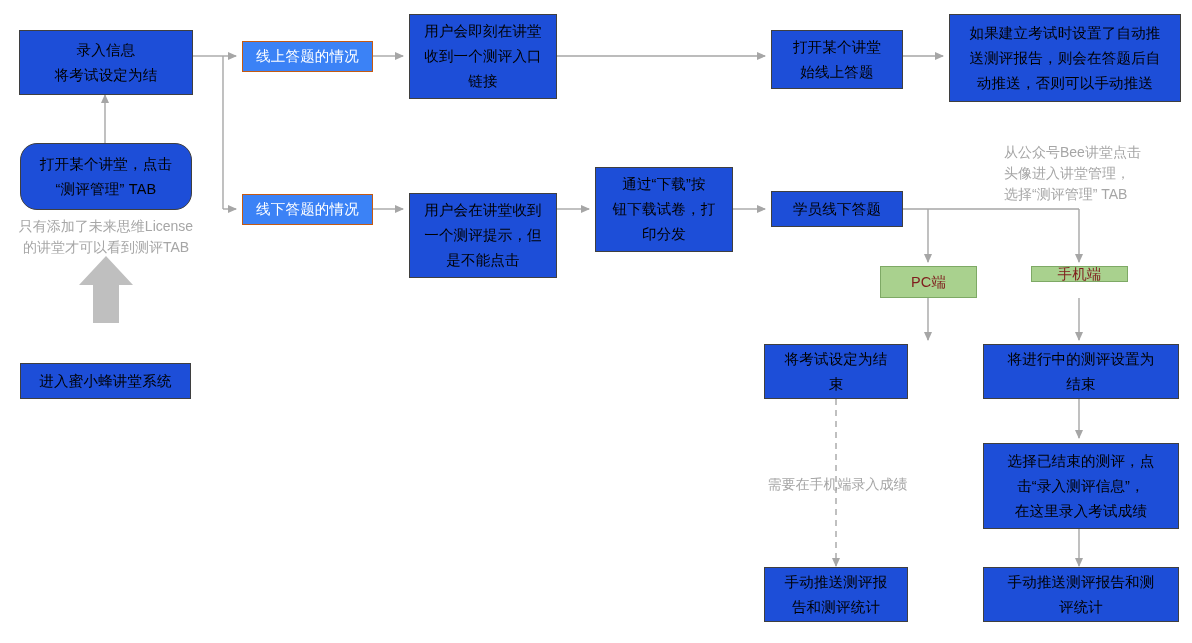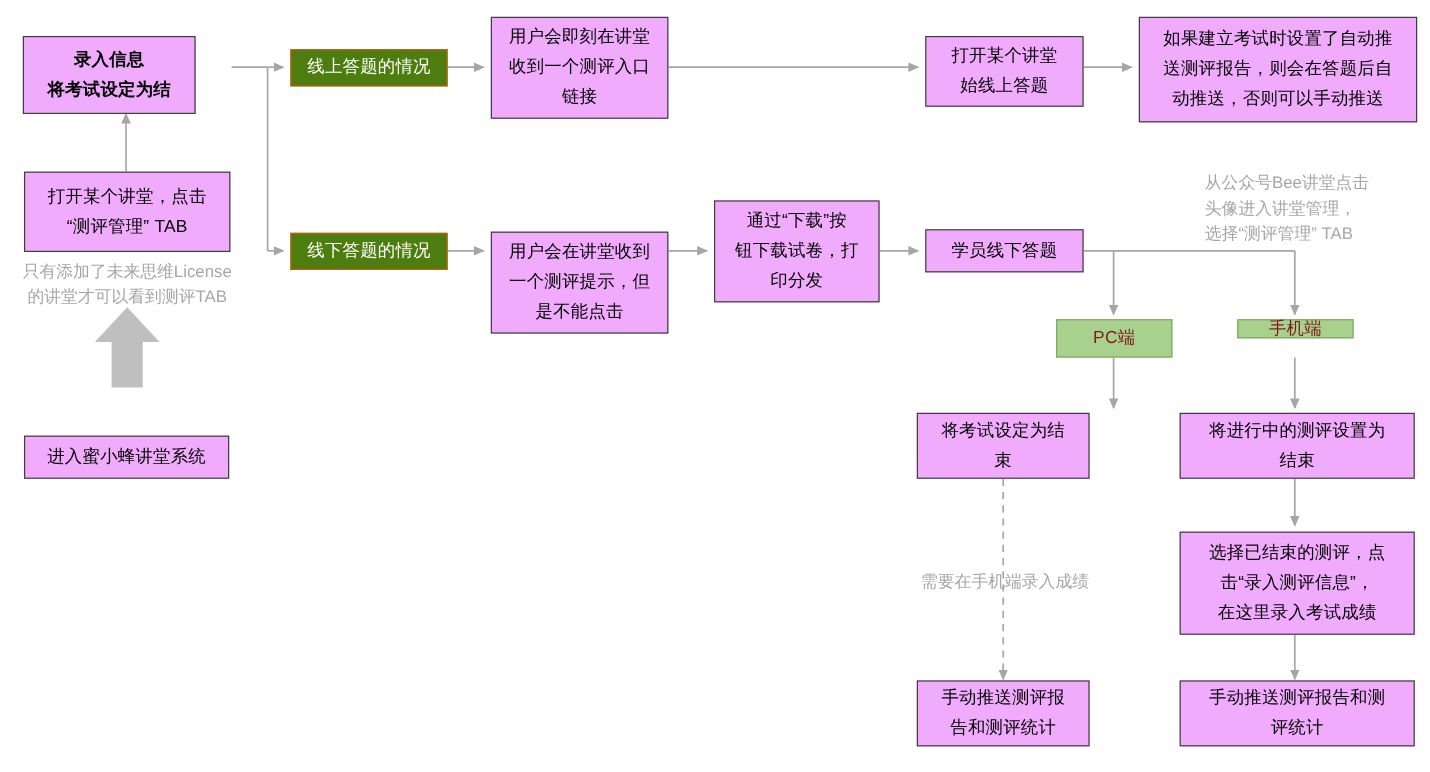--- a/index.html
+++ b/index.html
@@ -32,25 +32,25 @@
     flex-direction: column;
     align-items: center;
     justify-content: center;
     text-align: center;
     font-size: 14.5px;
     line-height: 25px;
     color: #000000;
     letter-spacing: 0.2px;
   }
   .node.plain {
-    background: #f0abfc;
+    background: #1d4ed8;
     border: 1px solid #3f3f3f;
   }
   .node.orange {
-    background: #4d7c0f;
+    background: #3b82f6;
     border: 1px solid #C55A11;
     color: #ffffff;
     font-size: 14.5px;
   }
   .node.green {
     background: #A9D18E;
     border: 1px solid #7EA965;
     color: #7f1d1d;
     font-size: 14.5px;
   }
@@ -129,26 +129,26 @@
     </g>
   </svg>
 
   <div class="node plain" style="left:20px; top:323px; width:171px; height:36px;margin-top:40px;">
     <span class="line">进入蜜小蜂讲堂系统</span>
   </div>
 
   <div class="note center" style="left:6px; top:216px; width:200px;">只有添加了未来思维License
 的讲堂才可以看到测评TAB</div>
 
-  <div class="node plain" style="left:20px; top:143px; width:172px; height:67px;">
+  <div class="node plain" style="left:20px; top:143px; width:172px; height:67px;border-radius:17px;">
     <span class="line">打开某个讲堂，点击</span>
     <span class="line">“测评管理” TAB</span>
   </div>
 
-  <div class="node plain" style="left:19px; top:30px; width:144px; height:65px;font-weight:bold;">
+  <div class="node plain" style="left:19px; top:30px; width:174px; height:65px;">
     <span class="line">录入信息</span>
     <span class="line">将考试设定为结</span>
   </div>
 
   <div class="node orange" style="left:242px; top:41px; width:131px; height:31px;">
     <span class="line">线上答题的情况</span>
   </div>
 
   <div class="node orange" style="left:242px; top:194px; width:131px; height:31px;">
     <span class="line">线下答题的情况</span>

